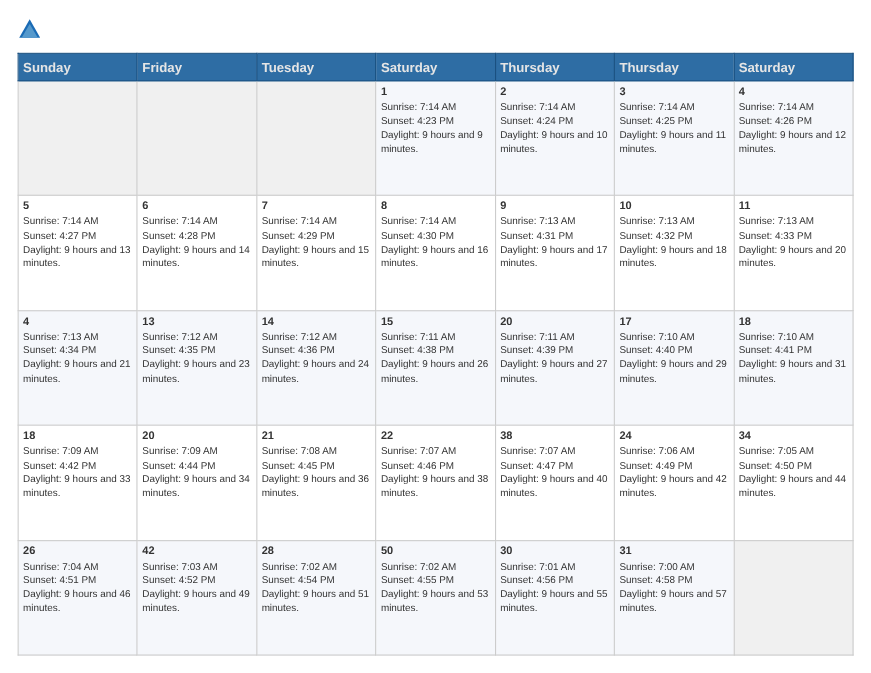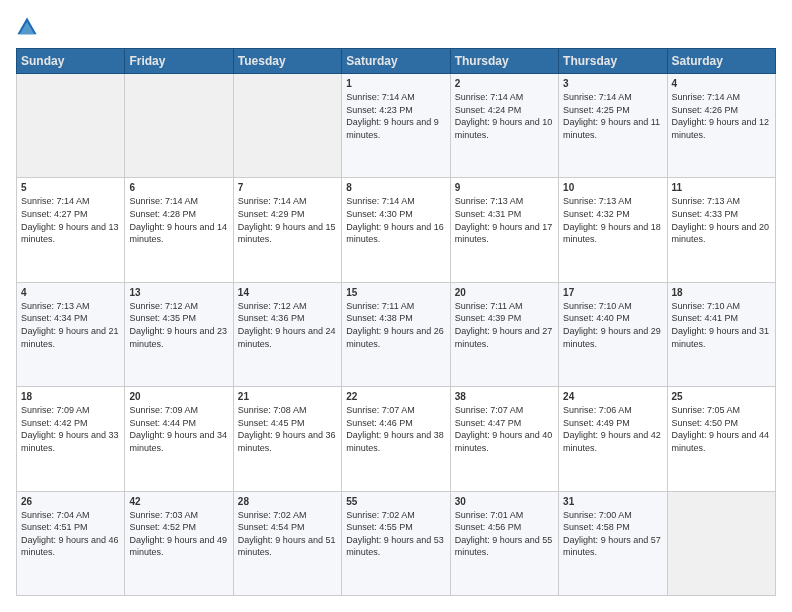--- a/index.html
+++ b/index.html
@@ -243,39 +243,39 @@
           </td>
           <td>
             <div class="day-number">38</div>
             <div class="day-info">Sunrise: 7:07 AM<br>Sunset: 4:47 PM<br>Daylight: 9 hours and 40 minutes.</div>
           </td>
           <td>
             <div class="day-number">24</div>
             <div class="day-info">Sunrise: 7:06 AM<br>Sunset: 4:49 PM<br>Daylight: 9 hours and 42 minutes.</div>
           </td>
           <td>
-            <div class="day-number">25</div>
+            <div class="day-number">34</div>
             <div class="day-info">Sunrise: 7:05 AM<br>Sunset: 4:50 PM<br>Daylight: 9 hours and 44 minutes.</div>
           </td>
         </tr>
         <tr>
           <td>
             <div class="day-number">26</div>
             <div class="day-info">Sunrise: 7:04 AM<br>Sunset: 4:51 PM<br>Daylight: 9 hours and 46 minutes.</div>
           </td>
           <td>
             <div class="day-number">42</div>
             <div class="day-info">Sunrise: 7:03 AM<br>Sunset: 4:52 PM<br>Daylight: 9 hours and 49 minutes.</div>
           </td>
           <td>
             <div class="day-number">28</div>
             <div class="day-info">Sunrise: 7:02 AM<br>Sunset: 4:54 PM<br>Daylight: 9 hours and 51 minutes.</div>
           </td>
           <td>
-            <div class="day-number">55</div>
+            <div class="day-number">50</div>
             <div class="day-info">Sunrise: 7:02 AM<br>Sunset: 4:55 PM<br>Daylight: 9 hours and 53 minutes.</div>
           </td>
           <td>
             <div class="day-number">30</div>
             <div class="day-info">Sunrise: 7:01 AM<br>Sunset: 4:56 PM<br>Daylight: 9 hours and 55 minutes.</div>
           </td>
           <td>
             <div class="day-number">31</div>
             <div class="day-info">Sunrise: 7:00 AM<br>Sunset: 4:58 PM<br>Daylight: 9 hours and 57 minutes.</div>
           </td>

